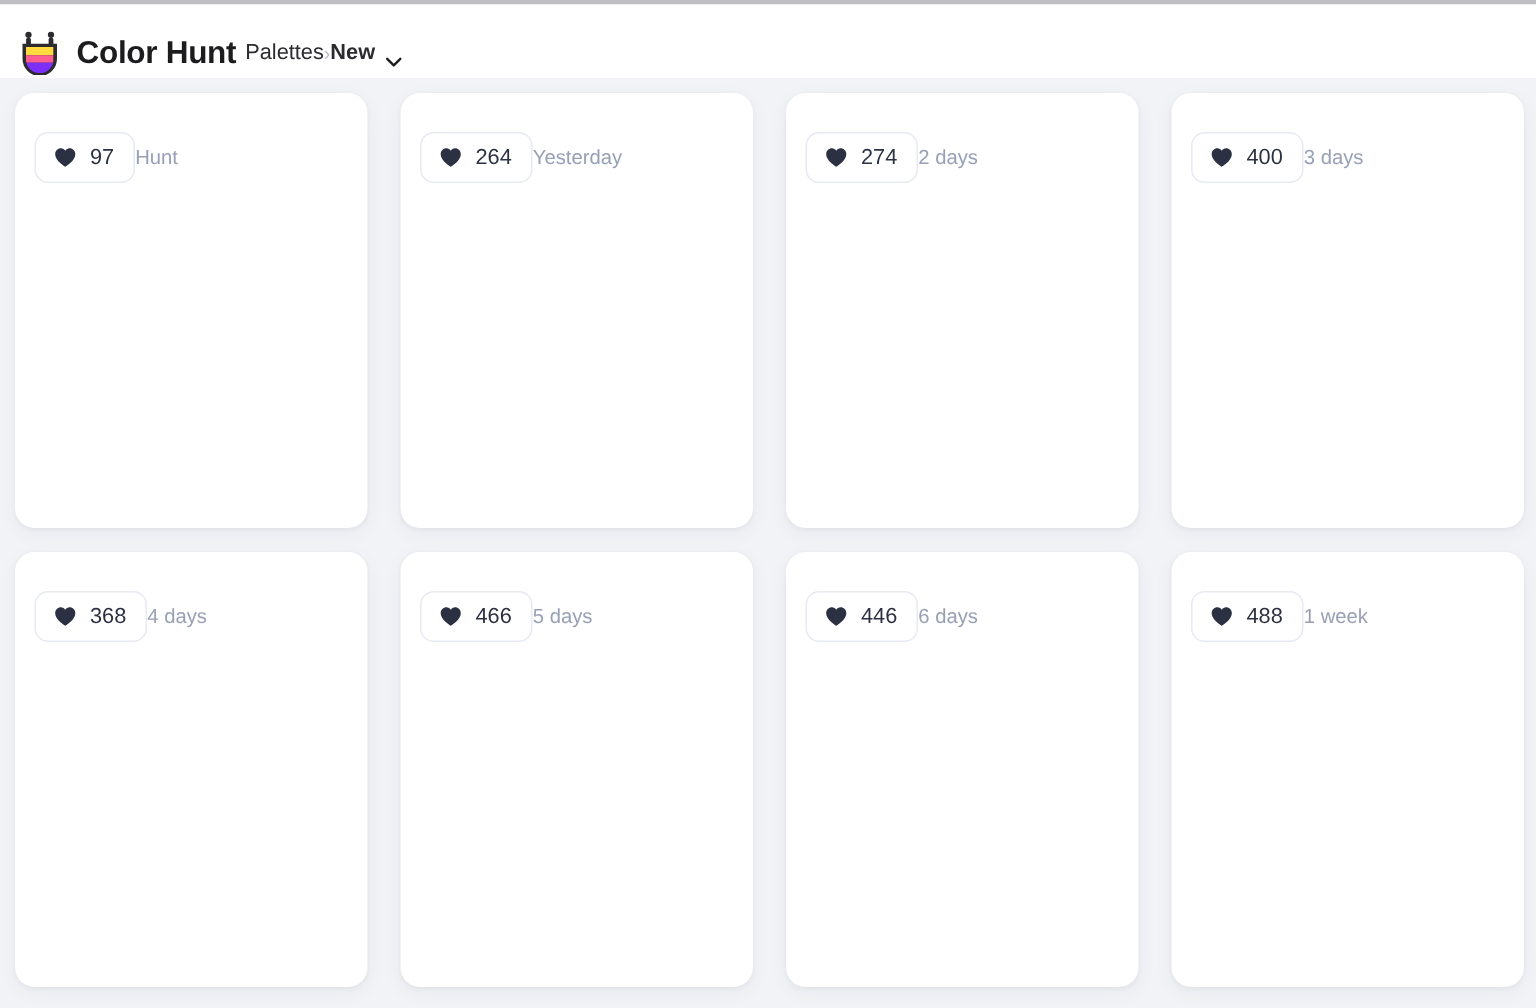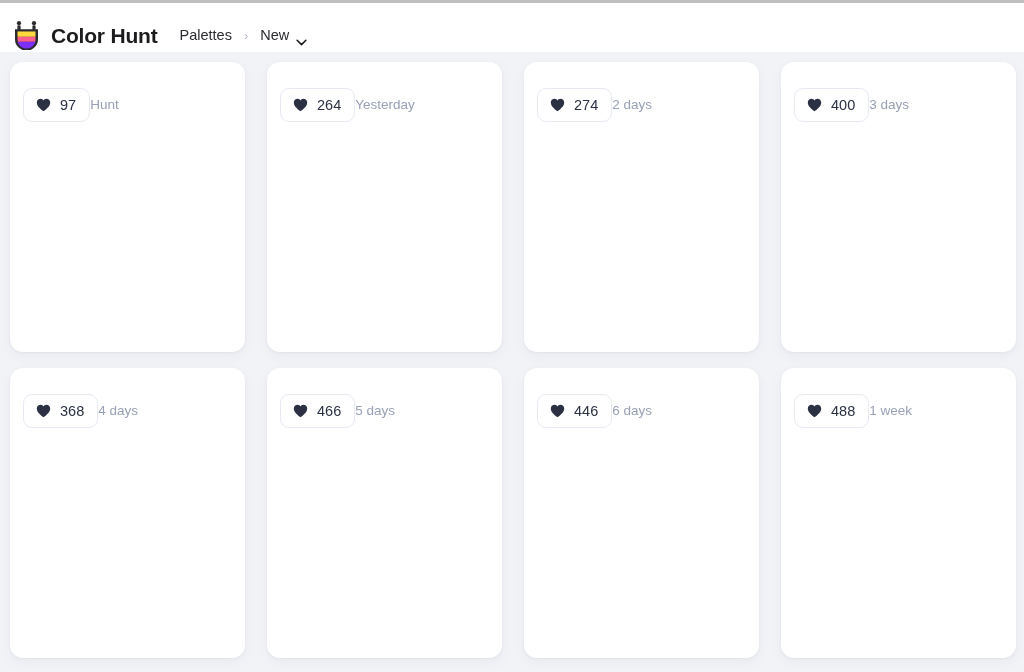--- a/index.html
+++ b/index.html
@@ -54,22 +54,21 @@
     font-size: 21px;
     font-weight: 700;
     color: #1c1c1e;
     letter-spacing: -0.2px;
     line-height: 1;
   }
 
   .breadcrumb {
     display: flex;
     align-items: flex-end;
-    margin-left: 22px;
-    gap: 12px;
+    margin-left: 6px;
   }
 
   .crumb {
     font-size: 14.5px;
     color: #2b2b30;
     font-weight: 400;
     line-height: 1;
     cursor: pointer;
   }
 
@@ -79,21 +78,21 @@
     line-height: 1;
     user-select: none;
   }
 
   .crumb-current {
     display: flex;
     align-items: center;
     gap: 7px;
     cursor: pointer;
   }
-  .crumb-current .crumb { font-weight: 400; }
+  .crumb-current .crumb { font-weight: 700; }
 
   .chev {
     width: 11px;
     height: 7px;
     display: block;
   }
 
   
   .board {
     background: #f2f3f7;

